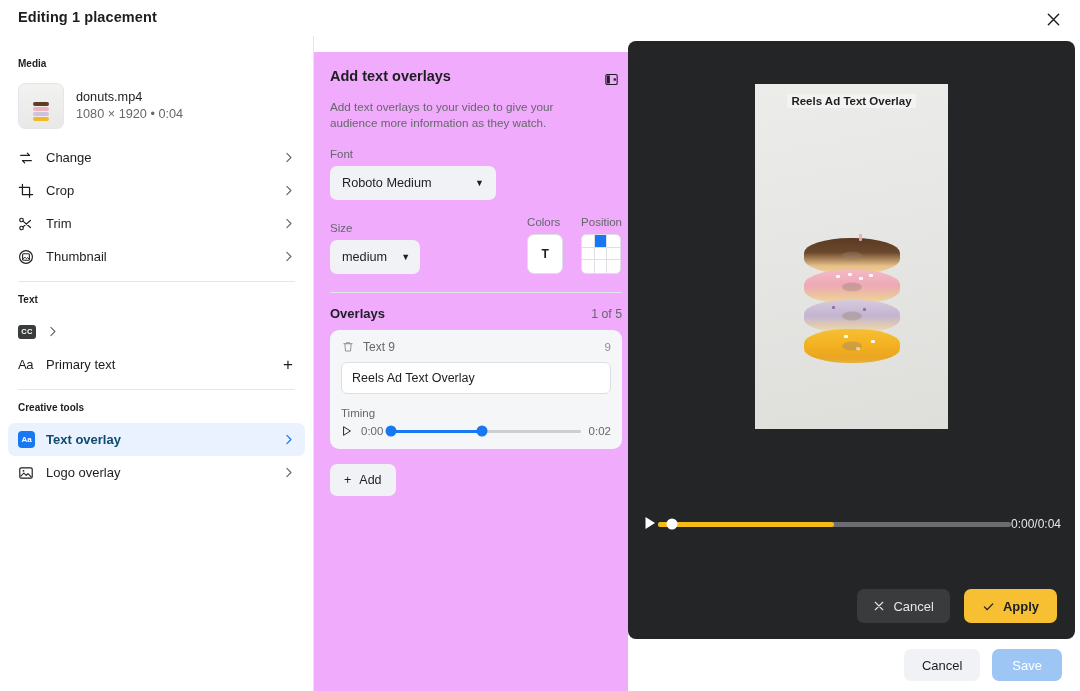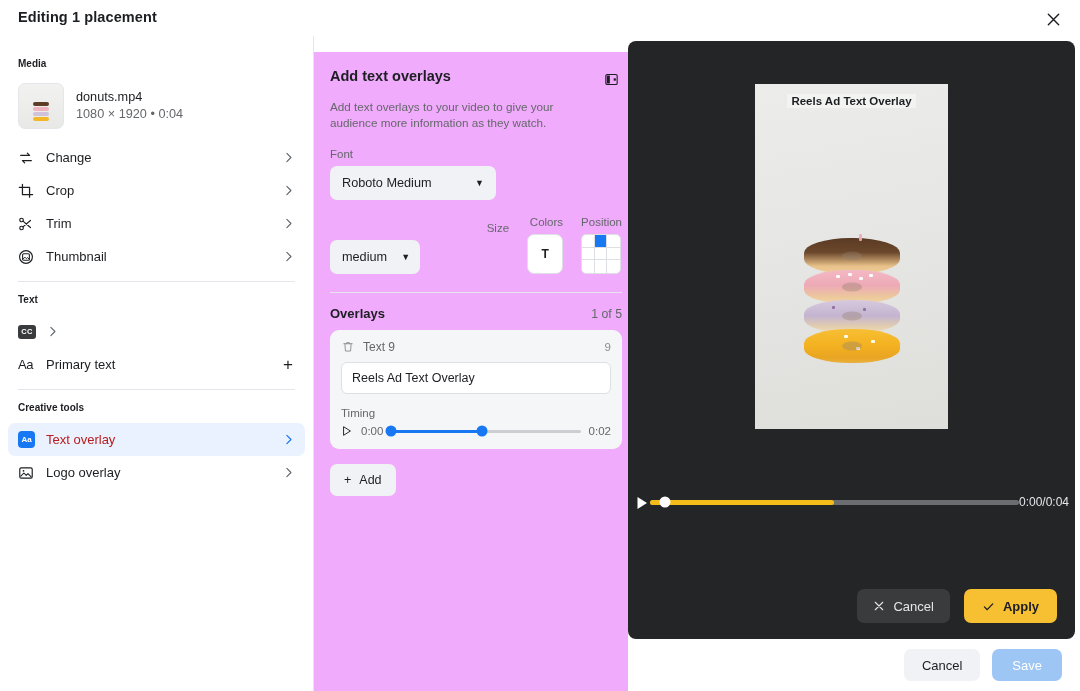--- a/index.html
+++ b/index.html
@@ -56,21 +56,21 @@
   .media-name { font-size: 12.7px; color: #1c1e21; line-height: 17px; }
   .media-sub  { font-size: 12.7px; color: #65676b; line-height: 17px; }
 
   .nav-item {
     display: flex; align-items: center; gap: 10px;
     height: 33px; margin: 0 8px; padding: 0 10px;
     border-radius: 7px; cursor: pointer;
   }
   .nav-item.active { background: #eaf2ff; }
   .nav-label { font-size: 13px; color: #1c1e21; flex: 1; }
-  .nav-item.active .nav-label { color: #b91c1c; font-weight: normal; }
+  .nav-item.active .nav-label { color: #0c4a6e; font-weight: bold; }
   .nav-ico { width: 18px; height: 18px; display: flex; align-items: center; justify-content: flex-start; flex: 0 0 18px; }
   .chev { color: #606770; display: flex; align-items: center; }
   .nav-item.active .chev { color: #1877f2; }
   .plus-ico { color: #1c1e21; font-size: 17px; line-height: 1; width: 14px; text-align: center; }
 
   .badge-cc {
     width: 19px; height: 14px; border-radius: 3px; background: #3a3b3c;
     color: #fff; font-size: 7.5px; font-weight: bold; letter-spacing: .3px;
     display: flex; align-items: center; justify-content: center;
   }
@@ -97,21 +97,21 @@
   .field-label { font-size: 11.5px; color: #65676b; margin-bottom: 6px; }
   .select {
     height: 34px; border-radius: 7px; background: #f0f2f5; border: 0;
     display: inline-flex; align-items: center; justify-content: space-between;
     padding: 0 12px; cursor: pointer; font-size: 12.7px; color: #1c1e21;
   }
   .select .caret { margin-left: 14px; color: #1c1e21; font-size: 9px; }
   .sel-font { width: 166px; }
   .sel-size { width: 90px; }
 
-  .row-controls { display: flex; align-items: flex-end; gap: 18px; margin-top: 16px; text-align: right; }
+  .row-controls { display: flex; align-items: flex-end; gap: 18px; margin-top: 16px; }
   .ctrl-col { display: flex; flex-direction: column; }
   .ctrl-col.grow { flex: 1; }
   .swatch-btn {
     width: 36px; height: 40px; border-radius: 7px; border: 1px solid #dddfe2;
     background: #fff; display: flex; align-items: center; justify-content: center;
     cursor: pointer; font-size: 12px; font-weight: bold; color: #1c1e21;
   }
   .pos-grid {
     width: 40px; height: 40px; border: 1px solid #dddfe2; border-radius: 5px;
     display: grid; grid-template-columns: repeat(3,1fr); grid-template-rows: repeat(3,1fr);
@@ -186,21 +186,21 @@
     border-radius: 50%; background: rgba(150,130,110,.38);
   }
   .dn-choc { height: 36px; background: linear-gradient(180deg,#5a3a23 0%,#6b482c 40%,#e8c089 78%,#f0cd9c 100%); }
   .dn-pink { height: 34px; background: linear-gradient(180deg,#f3b9c4 0%,#eda9b6 45%,#ecc99b 80%,#f1d5ab 100%); }
   .dn-lav  { height: 33px; background: linear-gradient(180deg,#d6cade 0%,#c4b4d0 48%,#e4cfae 82%,#eddcba 100%); }
   .dn-yel  { height: 34px; background: linear-gradient(180deg,#f7bf33 0%,#f3b120 50%,#e9a521 82%,#e9ae3b 100%); }
   .sprinkle { position: absolute; width: 4px; height: 3px; background: #fff; border-radius: 1px; opacity: .92; }
 
   .vcontrols {
     position: absolute; left: 0; bottom: 108px; width: 447px; height: 36px;
-    display: flex; align-items: flex-start; padding: 0 6px;
+    display: flex; align-items: flex-end; padding: 0 14px;
   }
   .play-btn { cursor: pointer; display: flex; align-items: center; }
   .scrub { position: relative; flex: 1; height: 14px; display: flex; align-items: center; cursor: pointer; }
   .scrub-track { position: absolute; left: 0; right: 0; height: 5px; border-radius: 3px; background: #6b6d70; }
   .scrub-fill { position: absolute; left: 0; height: 5px; border-radius: 3px; background: #f5bb19; width: 50%; }
   .scrub-knob {
     position: absolute; width: 11px; height: 11px; border-radius: 50%;
     background: #fff; top: 50%; transform: translate(-50%,-50%); left: 4%; cursor: grab;
   }
   .vtime { font-size: 12px; color: #e4e6eb; white-space: nowrap; }

